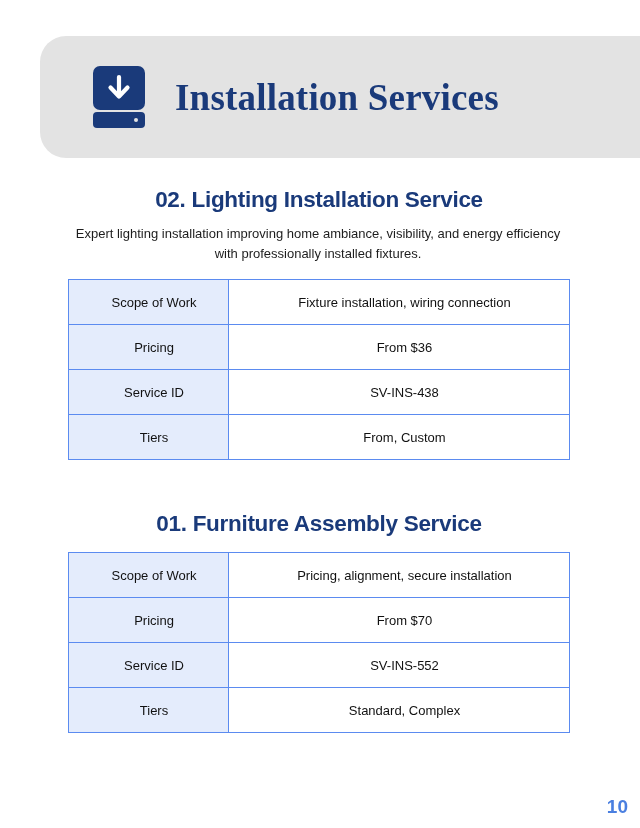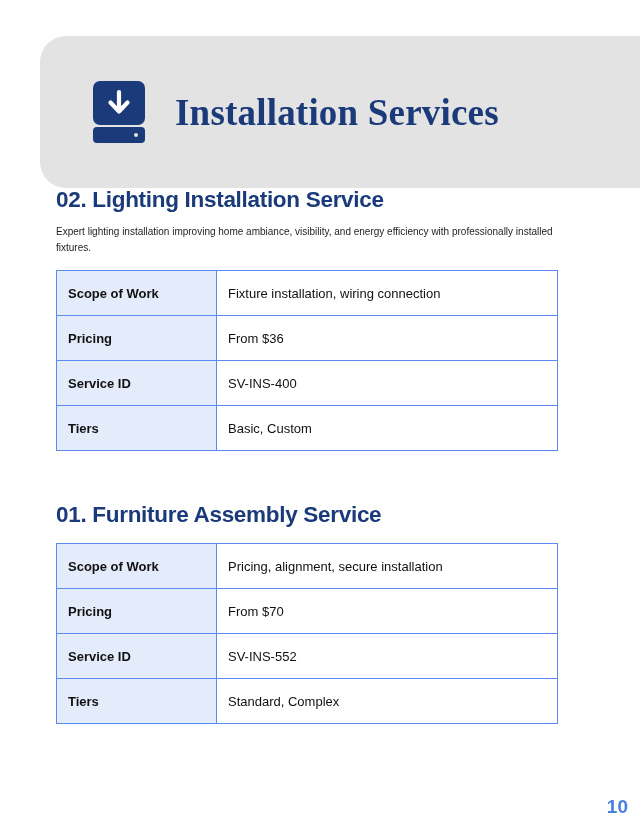--- a/index.html
+++ b/index.html
@@ -15,21 +15,21 @@
     position: relative;
     overflow: hidden;
   }
 
   
   .header-band {
     position: absolute;
     left: 40px;
     top: 36px;
     width: 600px;
-    height: 152px;
+    height: 122px;
     background: #e3e3e3;
     border-top-left-radius: 26px;
     border-bottom-left-radius: 26px;
     display: flex;
     align-items: center;
     padding-left: 53px;
   }
 
   .header-icon {
     width: 52px;
@@ -82,38 +82,39 @@
     font-weight: bold;
     font-size: 37px;
     color: #1a3a7a;
     letter-spacing: 0.2px;
     line-height: 1;
   }
 
   
   .content {
     position: absolute;
-    left: 56px;
+    left: 68px;
     top: 186px;
     width: 502px;
+    text-align: center;
   }
 
   .section + .section { margin-top: 50px; }
 
   .section-title {
     font-size: 22.5px;
     font-weight: bold;
     color: #1a3a7a;
     letter-spacing: -0.3px;
     line-height: 1.2;
   }
 
   .section-desc {
     margin-top: 11px;
-    font-size: 10px;
+    font-size: 13px;
     line-height: 1.55;
     color: #1d1d1d;
     max-width: 500px;
   }
 
   
   .spec-table {
     margin-top: 15px;
     width: 502px;
     border-collapse: collapse;
@@ -124,21 +125,21 @@
     border: 1px solid #5b8bf0;
     height: 45px;
     vertical-align: middle;
     font-size: 13px;
     color: #111111;
   }
 
   .spec-table td.label-cell {
     width: 160px;
     background: #e4ecfc;
-    font-weight: bold;
+    font-weight: normal;
     padding-left: 11px;
   }
 
   .spec-table td.value-cell {
     background: #ffffff;
     padding-left: 11px;
     font-weight: normal;
   }
 
   
@@ -177,25 +178,25 @@
         <tr>
           <td class="label-cell">Scope of Work</td>
           <td class="value-cell">Fixture installation, wiring connection</td>
         </tr>
         <tr>
           <td class="label-cell">Pricing</td>
           <td class="value-cell">From $36</td>
         </tr>
         <tr>
           <td class="label-cell">Service ID</td>
-          <td class="value-cell">SV-INS-400</td>
+          <td class="value-cell">SV-INS-438</td>
         </tr>
         <tr>
           <td class="label-cell">Tiers</td>
-          <td class="value-cell">Basic, Custom</td>
+          <td class="value-cell">From, Custom</td>
         </tr>
       </tbody>
     </table>
   </div>
 
   <div class="section">
     <div class="section-title">01. Furniture Assembly Service</div>
     <table class="spec-table">
       <tbody>
         <tr>

